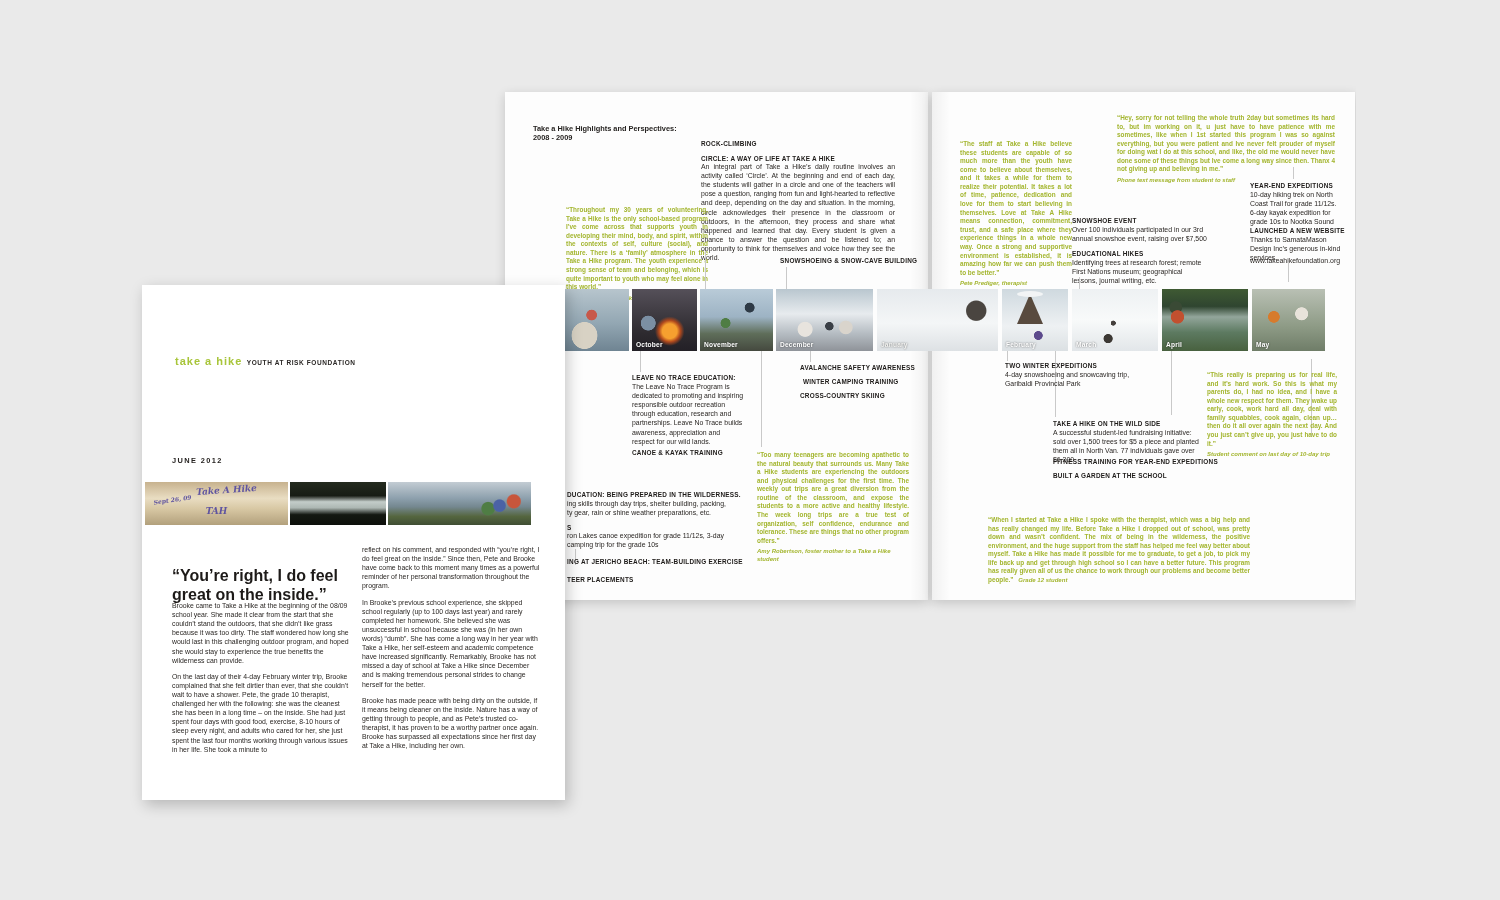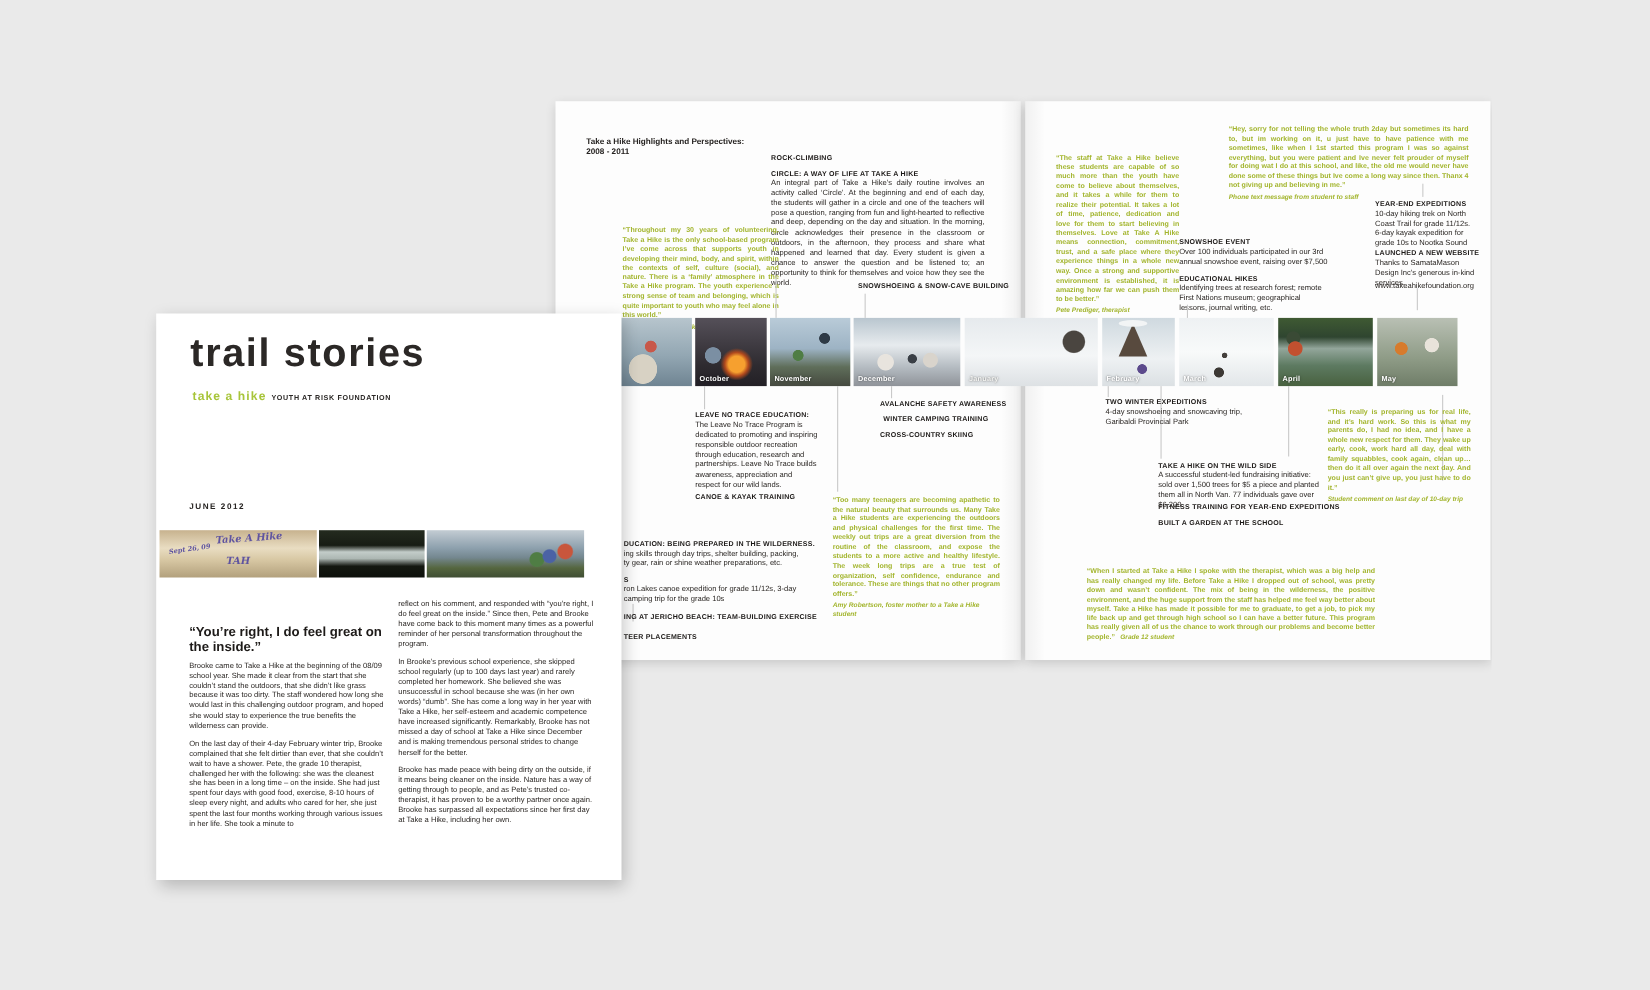--- a/index.html
+++ b/index.html
@@ -75,21 +75,21 @@
 </head>
 <body>
 
 <div id="canvas">
 
   <div id="spread-left" class="page"></div>
   <div id="spread-right" class="page"></div>
 
   <div class="abs" style="left:533px;top:124px;width:210px;font-size:7.4px;font-weight:bold;line-height:1.25;">
     <div>Take a Hike Highlights and Perspectives:</div>
-    <div>2008 - 2011</div>
+    <div>2008 - 2009</div>
   </div>
 
   <div class="abs heading" style="left:701px;top:140px;">ROCK-CLIMBING</div>
   <div class="abs heading" style="left:701px;top:155px;">CIRCLE: A WAY OF LIFE AT TAKE A HIKE</div>
   <div class="abs body-txt" style="left:701px;top:162px;width:194px;">An integral part of Take a Hike’s daily routine involves an activity called ‘Circle’. At the beginning and end of each day, the students will gather in a circle and one of the teachers will pose a question, ranging from fun and light-hearted to reflective and deep, depending on the day and situation. In the morning, circle acknowledges their presence in the classroom or outdoors, in the afternoon, they process and share what happened and learned that day. Every student is given a chance to answer the question and be listened to; an opportunity to think for themselves and voice how they see the world.</div>
 
   <div class="abs quote" style="left:566px;top:206px;width:142px;">
     <span>“Throughout my 30 years of volunteering, Take a Hike is the only school-based program I’ve come across that supports youth in developing their mind, body, and spirit, within the contexts of self, culture (social), and nature. There is a ‘family’ atmosphere in the Take a Hike program. The youth experience a strong sense of team and belonging, which is quite important to youth who may feel alone in this world.”</span>
     <span class="attr">Ken Farrish, Take a Hike volunteer for 8 years</span>
   </div>
@@ -194,37 +194,36 @@
   <div class="abs heading" style="left:1053px;top:458px;">FITNESS TRAINING FOR YEAR-END EXPEDITIONS</div>
   <div class="abs heading" style="left:1053px;top:472px;">BUILT A GARDEN AT THE SCHOOL</div>
 
   <div class="abs quote" style="left:988px;top:516px;width:262px;">
     <span>“When I started at Take a Hike I spoke with the therapist, which was a big help and has really changed my life. Before Take a Hike I dropped out of school, was pretty down and wasn’t confident. The mix of being in the wilderness, the positive environment, and the huge support from the staff has helped me feel way better about myself. Take a Hike has made it possible for me to graduate, to get a job, to pick my life back up and get through high school so I can have a better future. This program has really given all of us the chance to work through our problems and become better people.”</span>
     <span class="attr" style="display:inline;margin-left:3px;">Grade 12 student</span>
   </div>
 
   <div id="cover" class="page"></div>
 
-  <div class="abs" style="left:173px;top:300px;font-size:36px;font-weight:bold;letter-spacing:1.5px;color:#2b2826;">trail stories</div>
   <div class="abs" style="left:175px;top:351px;">
     <span style="color:#a8c53a;font-weight:bold;font-size:11px;letter-spacing:1px;">take a hike</span>
     <span style="color:#2b2826;font-weight:bold;font-size:6.5px;letter-spacing:.6px;">YOUTH AT RISK FOUNDATION</span>
   </div>
 
   <div class="abs" style="left:172px;top:456px;font-size:7.4px;font-weight:bold;letter-spacing:1.4px;">JUNE 2012</div>
 
   <div class="cphoto cp-wood" style="left:145px;width:143px;">
     <span class="hand" style="top:3px;left:10px;font-size:9px;transform:rotate(-4deg);">Take A Hike</span>
     <span class="hand" style="top:24px;font-size:9px;">TAH</span>
     <span class="hand" style="top:14px;left:-44px;font-size:6px;transform:rotate(-8deg);">Sept 26, 09</span>
   </div>
   <div class="cphoto cp-lake" style="left:290px;width:96px;"></div>
   <div class="cphoto cp-mtn" style="left:388px;width:143px;"></div>
 
-  <div class="abs" style="left:172px;top:567px;width:192px;font-size:12px;font-weight:bold;line-height:1.18;color:#1d1a18;">“You’re right, I do feel great on the inside.”</div>
+  <div class="abs" style="left:172px;top:567px;width:192px;font-size:16px;font-weight:bold;line-height:1.18;color:#1d1a18;">“You’re right, I do feel great on the inside.”</div>
 
   <div class="abs" style="left:172px;top:601px;width:180px;">
     <div class="body-left" style="margin-bottom:7px;">Brooke came to Take a Hike at the beginning of the 08/09 school year. She made it clear from the start that she couldn’t stand the outdoors, that she didn’t like grass because it was too dirty. The staff wondered how long she would last in this challenging outdoor program, and hoped she would stay to experience the true benefits the wilderness can provide.</div>
     <div class="body-left">On the last day of their 4-day February winter trip, Brooke complained that she felt dirtier than ever, that she couldn’t wait to have a shower. Pete, the grade 10 therapist, challenged her with the following: she was the cleanest she has been in a long time – on the inside. She had just spent four days with good food, exercise, 8-10 hours of sleep every night, and adults who cared for her, she just spent the last four months working through various issues in her life. She took a minute to</div>
   </div>
   <div class="abs" style="left:362px;top:545px;width:180px;">
     <div class="body-left" style="margin-bottom:7px;">reflect on his comment, and responded with “you’re right, I do feel great on the inside.” Since then, Pete and Brooke have come back to this moment many times as a powerful reminder of her personal transformation throughout the program.</div>
     <div class="body-left" style="margin-bottom:7px;">In Brooke’s previous school experience, she skipped school regularly (up to 100 days last year) and rarely completed her homework. She believed she was unsuccessful in school because she was (in her own words) “dumb”. She has come a long way in her year with Take a Hike, her self-esteem and academic competence have increased significantly. Remarkably, Brooke has not missed a day of school at Take a Hike since December and is making tremendous personal strides to change herself for the better.</div>
     <div class="body-left">Brooke has made peace with being dirty on the outside, if it means being cleaner on the inside. Nature has a way of getting through to people, and as Pete’s trusted co-therapist, it has proven to be a worthy partner once again. Brooke has surpassed all expectations since her first day at Take a Hike, including her own.</div>
   </div>

